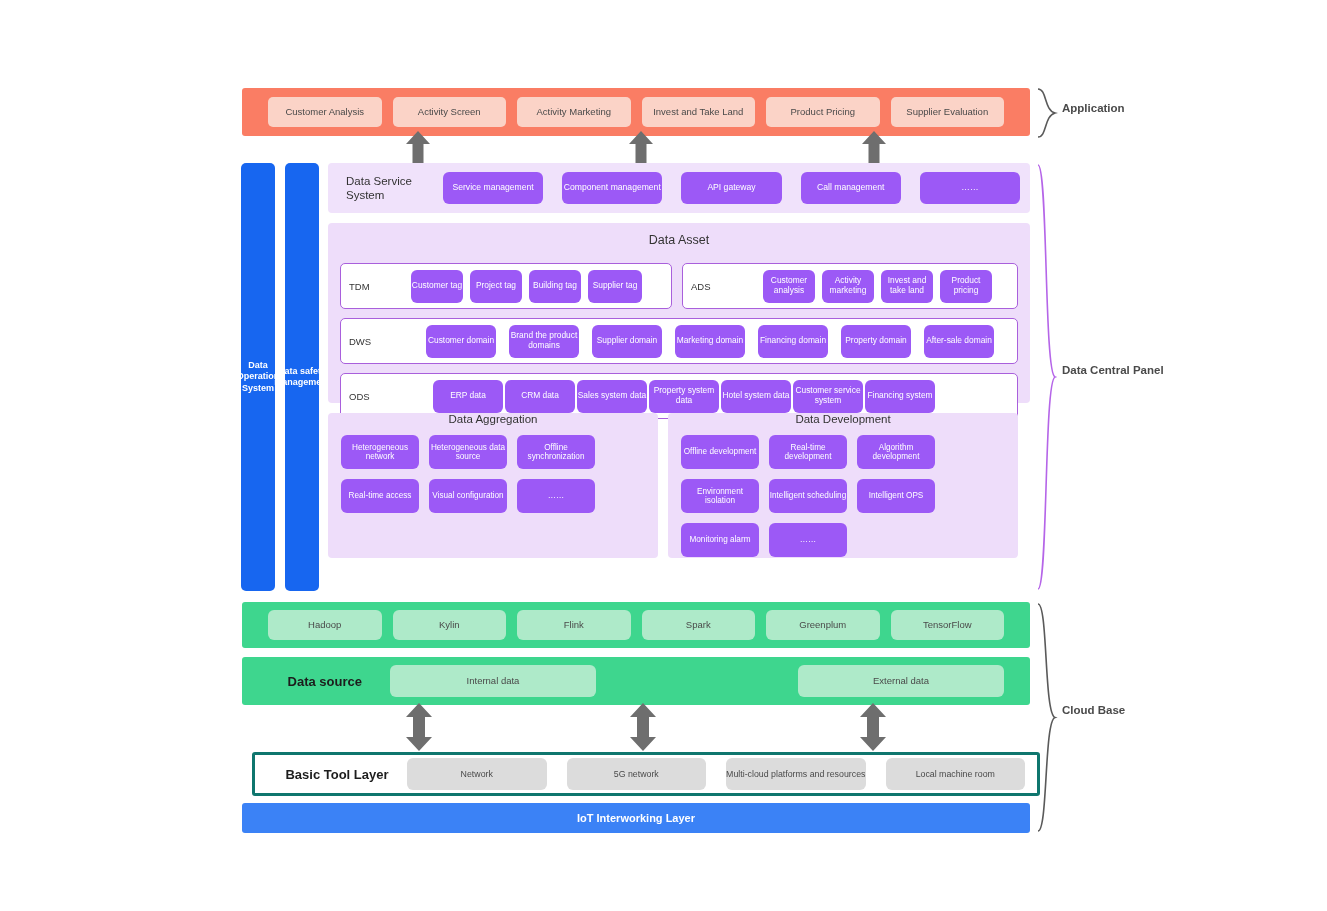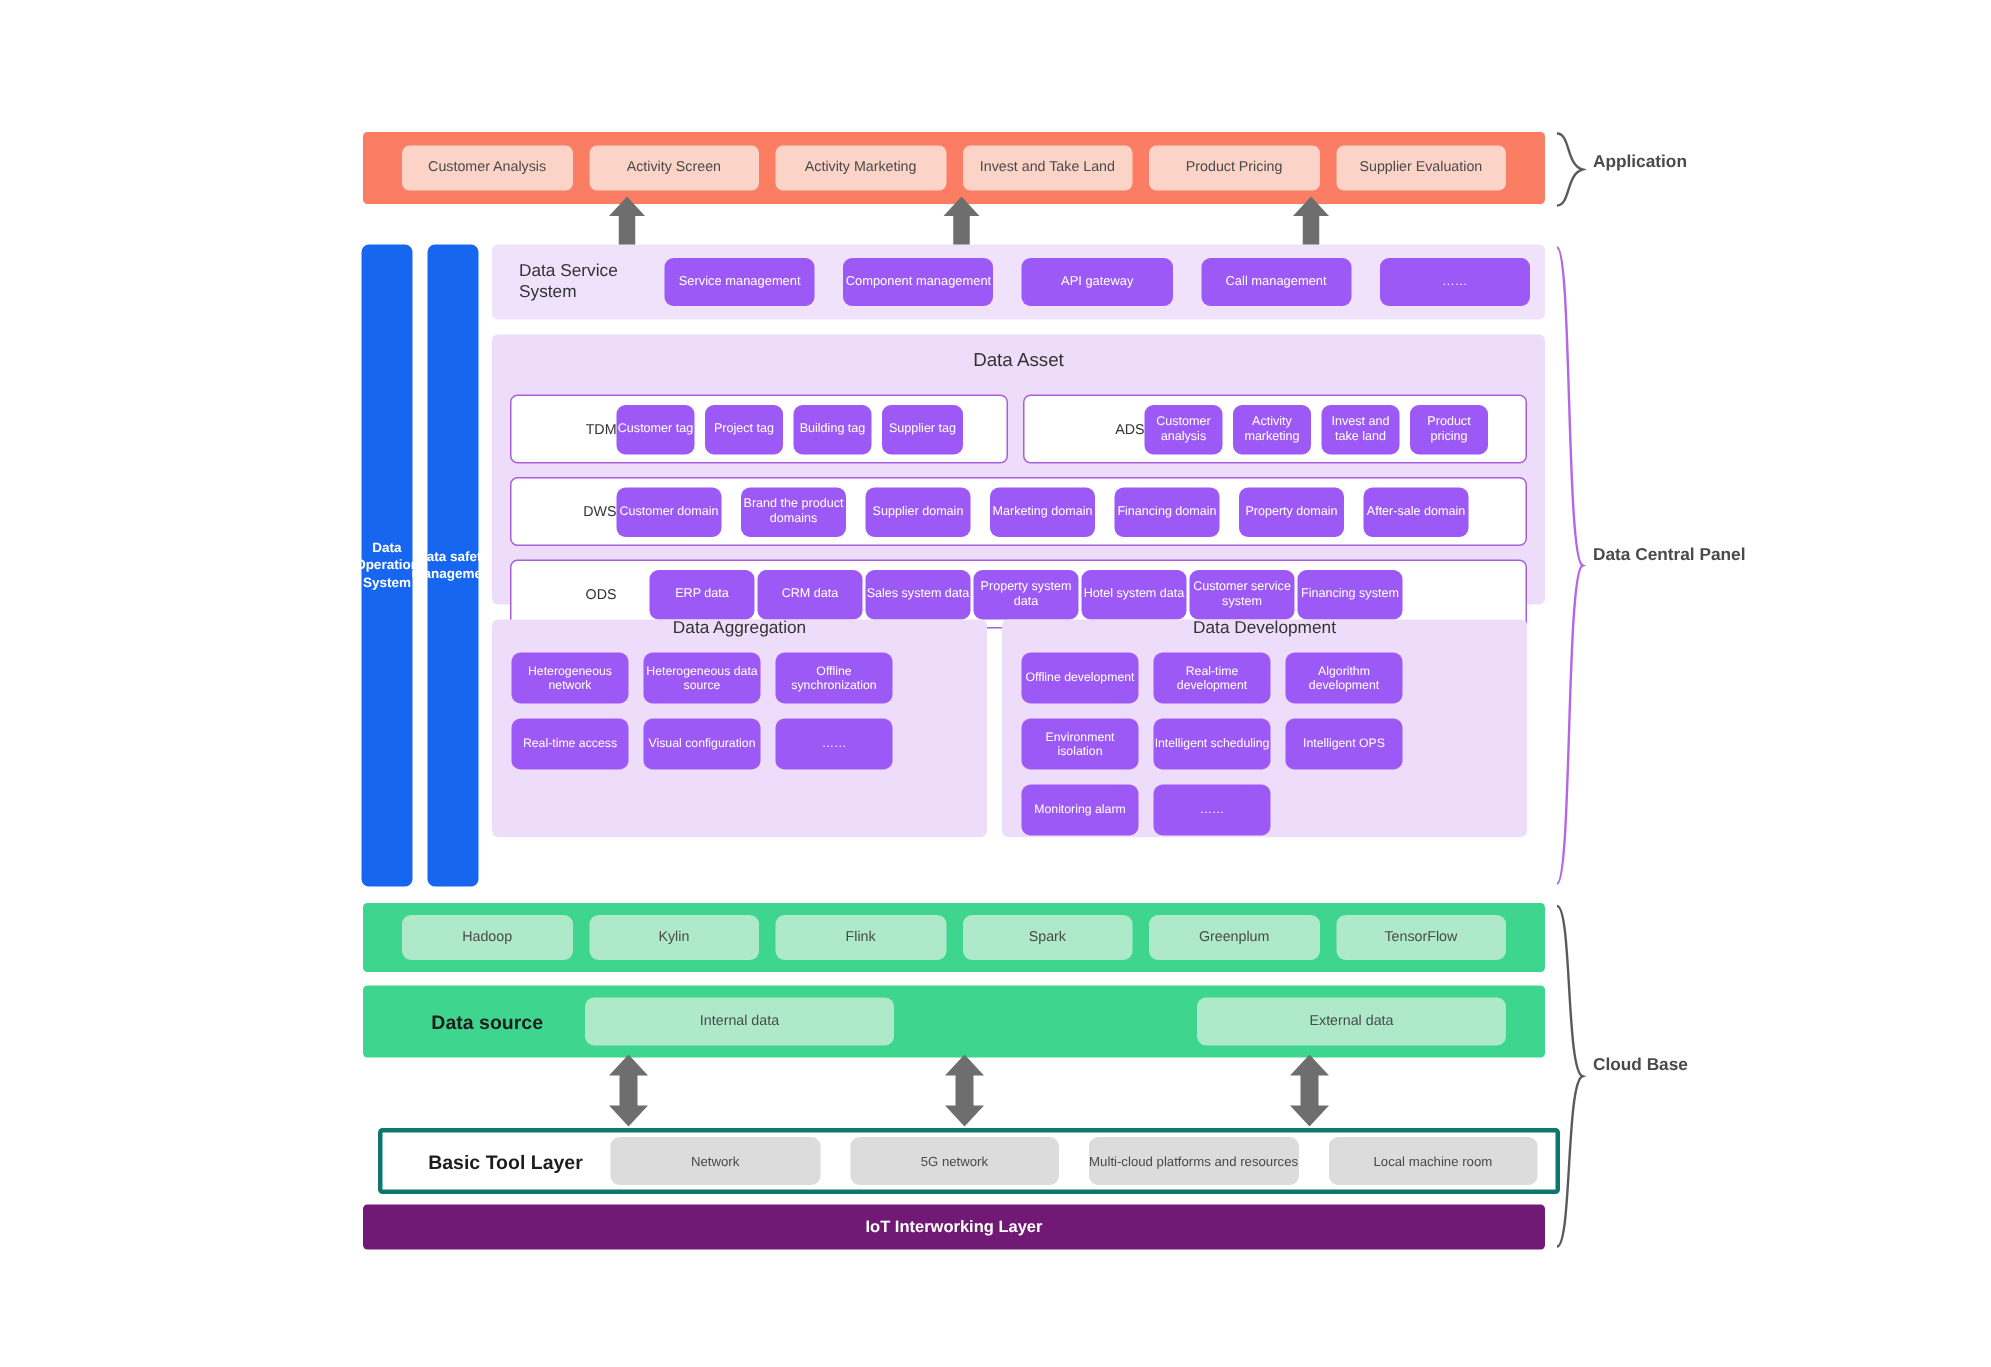--- a/index.html
+++ b/index.html
@@ -71,21 +71,21 @@
   }
   .asset-title{
     text-align:center;font-size:12.5px;color:#333;padding-top:10px;
   }
   .asset-rowbox{
     position:absolute;background:#ffffff;border:1.5px solid #A95FDC;
     border-radius:5px;box-sizing:border-box;
     display:flex;align-items:center;padding:0 8px;
   }
   .asset-label{
-    font-size:9.5px;color:#333;text-align:right;
+    font-size:9.5px;color:#333;text-align:left;
   }
   .asset-chip{
     background:#9C59F6;color:#ffffff;font-size:8.4px;height:33px;
   }
 
   
   #box-tdm{left:12px;top:40px;width:332px;height:46px;}
   #box-ads{left:354px;top:40px;width:336px;height:46px;}
   #box-dws{left:12px;top:95px;width:678px;height:46px;}
   #box-ods{left:12px;top:150px;width:678px;height:46px;}
@@ -125,21 +125,21 @@
     background:#ffffff;border:3px solid #0f766e;border-radius:3px;
     box-sizing:border-box;display:flex;align-items:center;padding:0 12px;
   }
   .basic-title{width:140px;font-size:13px;font-weight:bold;color:#1d1d1d;text-align:center;}
   .basic-chips{flex:1;display:flex;gap:20px;}
   .basic-chip{flex:1;height:32px;background:#DCDCDC;color:#4a4a4a;font-size:8.8px;}
 
   
   #row-iot{
     position:absolute;left:242px;top:803px;width:788px;height:30px;
-    background:#701a75;border-radius:3px;
+    background:#3b82f6;border-radius:3px;
     display:flex;align-items:center;justify-content:center;
     color:#ffffff;font-size:11px;font-weight:bold;
   }
 
   
   .brace{position:absolute;}
   .brace-label{
     position:absolute;font-size:11.5px;font-weight:bold;color:#4a4a4a;
     text-align:center;line-height:1.3;width:110px;
   }
@@ -206,21 +206,21 @@
         <div class="row-chips" style="gap:7px;">
           <div class="chip asset-chip" style="width:52px;">Customer analysis</div>
           <div class="chip asset-chip" style="width:52px;">Activity marketing</div>
           <div class="chip asset-chip" style="width:52px;">Invest and take land</div>
           <div class="chip asset-chip" style="width:52px;">Product pricing</div>
         </div>
       </div>
 
       <div class="asset-rowbox" id="box-dws">
         <div class="asset-label" style="width:62px;">DWS</div>
-        <div class="row-chips" style="gap:13px;">
+        <div class="row-chips" style="gap:13px;justify-content:center;">
           <div class="chip asset-chip" style="width:70px;">Customer domain</div>
           <div class="chip asset-chip" style="width:70px;">Brand the product domains</div>
           <div class="chip asset-chip" style="width:70px;">Supplier domain</div>
           <div class="chip asset-chip" style="width:70px;">Marketing domain</div>
           <div class="chip asset-chip" style="width:70px;">Financing domain</div>
           <div class="chip asset-chip" style="width:70px;">Property domain</div>
           <div class="chip asset-chip" style="width:70px;">After-sale domain</div>
         </div>
       </div>
 

